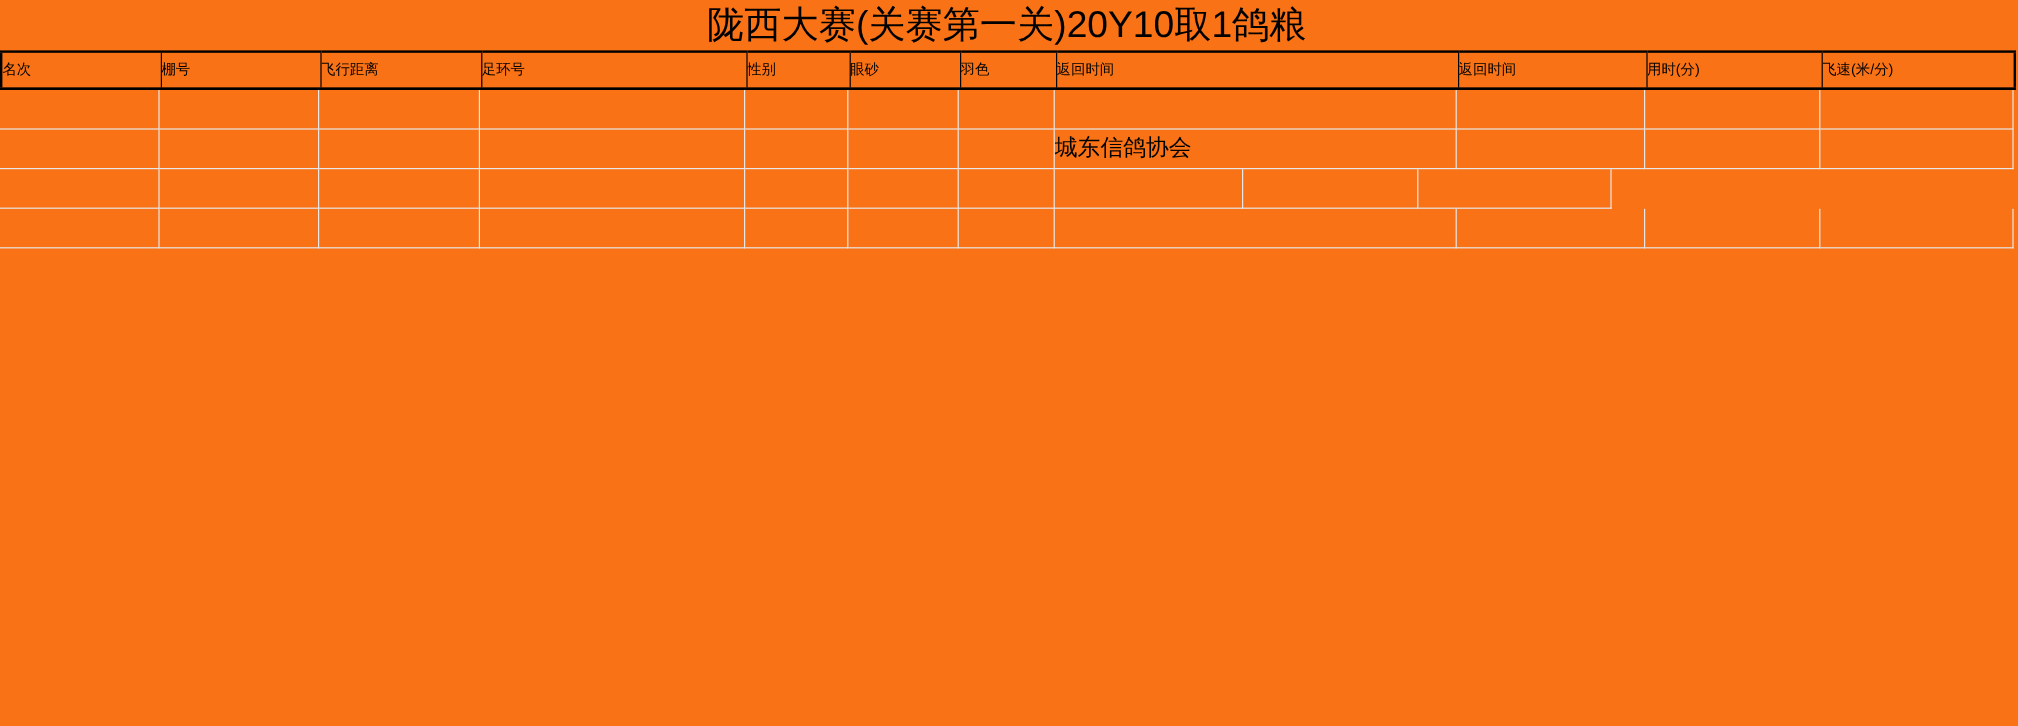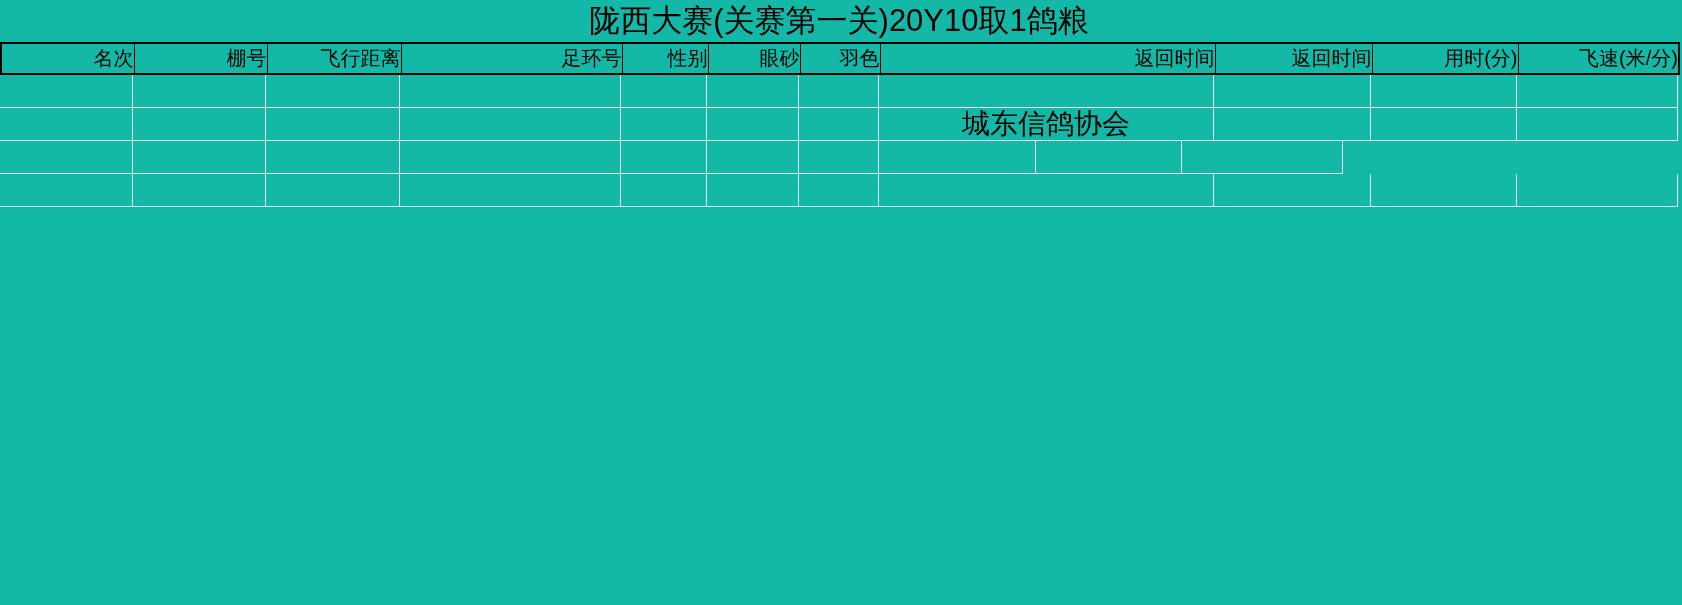--- a/index.html
+++ b/index.html
@@ -10,21 +10,21 @@
   *{box-sizing:border-box;margin:0;padding:0;}
   html,body{background:#fff;}
   body{
     font-family:"Liberation Sans","DejaVu Sans",sans-serif;
     color:#000;
   }
   .page{
     position:relative;
     width:1682px;
     height:605px;
-    background:#14b8a6;
+    background:#f97316;
     overflow:hidden;
   }
   .title{
     width:1678px;
     height:42px;
     line-height:42px;
     text-align:center;
     font-size:31px;
     font-weight:500;
     letter-spacing:0px;
@@ -36,23 +36,23 @@
     width:1678px;
     border:2px solid var(--border-color);
   }
   table.results th,
   table.results td{
     border-left:1px solid var(--border-color);
     border-right:1px solid var(--border-color);
     border-top:2px solid var(--border-color);
     border-bottom:2px solid var(--border-color);
     height:31px;
-    text-align:right;
+    text-align:left;
     vertical-align:middle;
-    font-size:20px;
+    font-size:12px;
     font-weight:400;
     padding:0;
     position:relative;
     white-space:nowrap;
     overflow:hidden;
   }
   table.results th{font-weight:400;}
   
   col.col-0{width:133px}
   col.col-1{width:133px}
@@ -70,22 +70,21 @@
     width:1678px;
   }
   .grow{
     display:flex;
   }
   .gcell{
     border-right:1px solid var(--faint-grid);
     border-bottom:1px solid var(--faint-grid);
     height:33px;
     line-height:32px;
-    text-align:center;
-    font-size:28px;
+    font-size:19px;
     white-space:nowrap;
   }
   .w-0{width:133px}.w-1{width:133px}.w-2{width:134px}.w-3{width:221px}
   .w-4{width:86px}.w-5{width:92px}.w-6{width:80px}.w-7{width:335px}
   .w-8{width:157px}.w-9{width:146px}.w-10{width:161px}
 </style>
 </head>
 <body>
 
 <div class="page">

